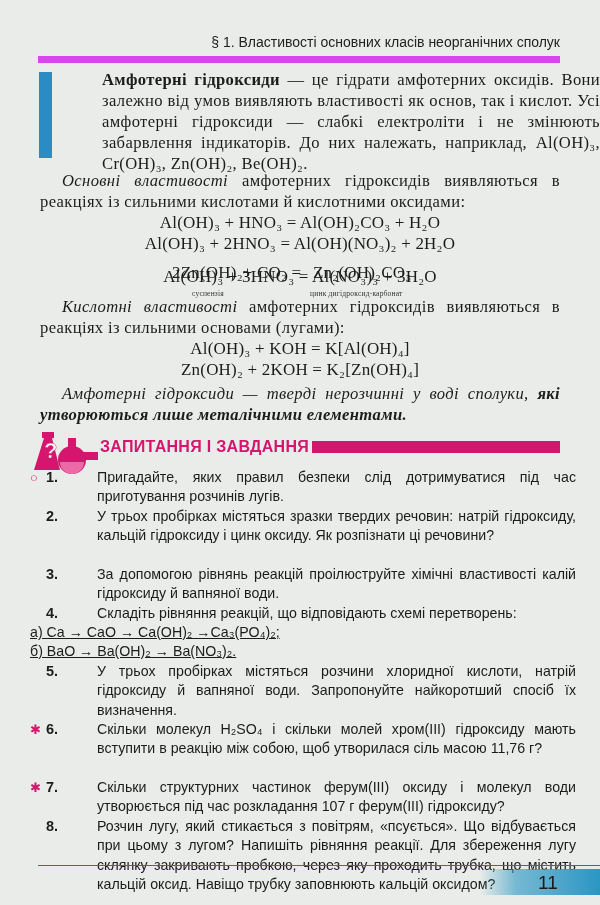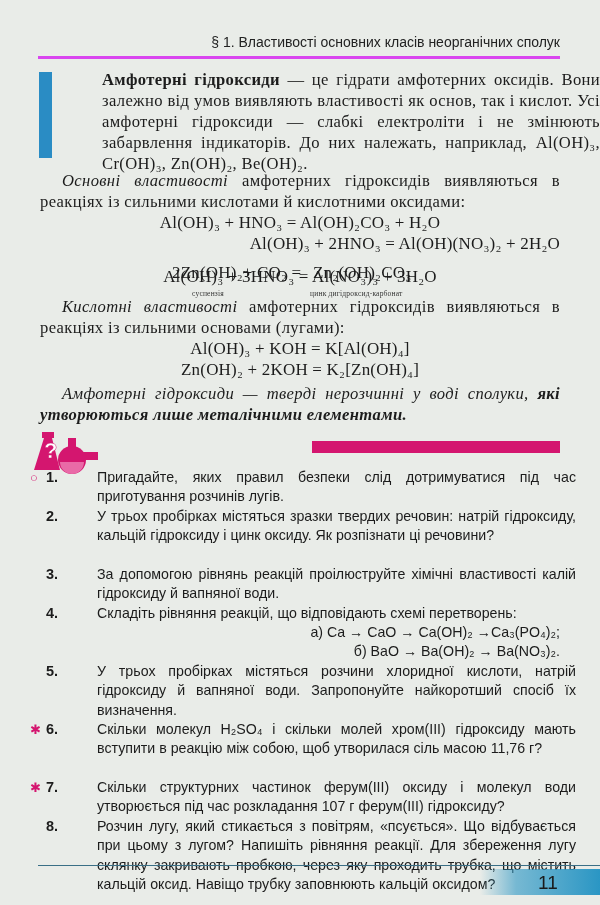--- a/index.html
+++ b/index.html
@@ -5,21 +5,21 @@
   html, body { margin: 0; padding: 0; }
   body {
     width: 600px; height: 905px; overflow: hidden;
     background: #e9ece8;
     position: relative;
     color: #1c1c1c;
   }
   .header {
     position: absolute; left: 38px; right: 40px; top: 26px;
     height: 30px;
-    border-bottom: 3px solid #d946ef;
+    border-bottom: 7px solid #d946ef;
   }
   .header-title {
     position: absolute; right: 0; top: 8px;
     font-family: "Liberation Sans", sans-serif;
     font-size: 14px; color: #222;
   }
 
   .defbar {
     position: absolute; left: 39px; top: 72px; width: 13px; height: 86px;
     background: #2a8cc4;
@@ -37,21 +37,21 @@
   .p4 { top: 383px; font-style: italic; }
   b { font-weight: bold; }
   i { font-style: italic; }
 
   .eq {
     position: absolute; left: 40px; width: 520px; text-align: center;
     font-family: "Liberation Serif", serif; font-size: 17px; line-height: 21px;
     letter-spacing: 0.2px;
   }
   .eq1 { top: 212px; }
-  .eq2 { top: 233px; text-align: right; }
+  .eq2 { top: 233px; }
   .eq3 { top: 254px; margin-top: 12px; }
   .eq4 { top: 262px; left: 170px; width: 300px; text-align: left; }
   .eq4 .part { position: absolute; top: 0; }
   .eq4 .note { position: absolute; top: 21px; font-size: 7.5px; color: #333; white-space: nowrap; }
   .eq5 { top: 338px; }
   .eq6 { top: 359px; }
 
   .q-header {
     position: absolute; left: 30px; top: 424px; width: 530px; height: 60px;
   }
@@ -67,21 +67,21 @@
   }
   .q-list { position: absolute; left: 30px; top: 468px; width: 530px; }
   .q {
     position: absolute; left: 0; width: 530px;
     font-family: "Liberation Sans", sans-serif;
     font-size: 14.2px; line-height: 19.3px; color: #1c1c1c;
   }
   .q .marker { position: absolute; left: 0; top: 0; width: 16px; color: #d4166f; font-size: 13px; }
   .q .num { position: absolute; left: 16px; top: 0; font-weight: bold; font-size: 14.5px; }
   .q .text { position: absolute; left: 51px; width: 479px; text-align: justify; margin-left: 16px; }
-  .q .scheme { position: absolute; left: 0; width: 530px; text-align: right; }
+  .q .scheme { position: absolute; left: 0; width: 530px; text-align: left; text-decoration: underline; }
 
   .footer-line {
     position: absolute; left: 38px; right: 0; top: 865px; height: 1px; background: #3a6f86;
   }
   .page-tab {
     position: absolute; left: 480px; top: 869px; width: 120px; height: 26px;
     background: linear-gradient(to right, rgba(42,140,196,0) 0%, rgba(42,150,196,0.6) 30%, #2a96c4 100%);
   }
   .page-num {
     position: absolute; left: 538px; top: 872px;
@@ -129,20 +129,21 @@
 <div class="q-header">
   <svg class="q-icon" viewBox="0 0 70 58">
     <polygon points="4,46 14,14 22,14 30,46" fill="#d4166f"></polygon>
     <rect x="12" y="8" width="12" height="6" fill="#d4166f"></rect>
     <circle cx="42" cy="36" r="14" fill="#d4166f"></circle>
     <path d="M30 38 A12 12 0 0 0 54 38 Z" fill="#e96aa7"></path>
     <rect x="38" y="14" width="8" height="10" fill="#d4166f"></rect>
     <rect x="50" y="28" width="18" height="8" fill="#d4166f"></rect>
     <text x="14" y="34" font-family="Liberation Sans, sans-serif" font-size="22" font-weight="bold" fill="#fff" stroke="#d4166f" stroke-width="0.5">?</text>
   </svg>
+  <span class="q-title">ЗАПИТАННЯ І ЗАВДАННЯ</span>
   <div class="q-bar"></div>
 </div>
 
 <div class="q-list">
   <div class="q" style="top:0px;">
     <span class="marker">○</span>
     <span class="num">1.</span>
     <span class="text">Пригадайте, яких правил безпеки слід дотримуватися під час приготування розчинів лугів.</span>
   </div>
   <div class="q" style="top:39px;">

